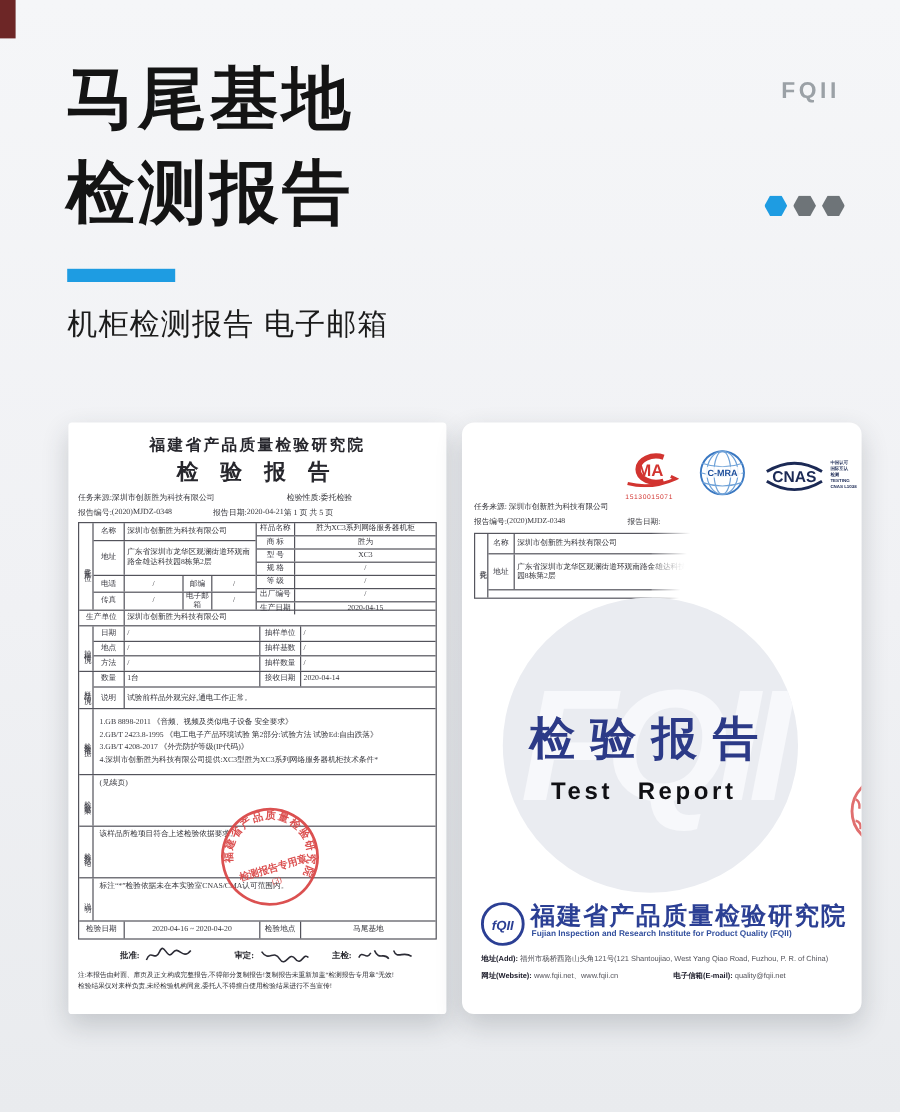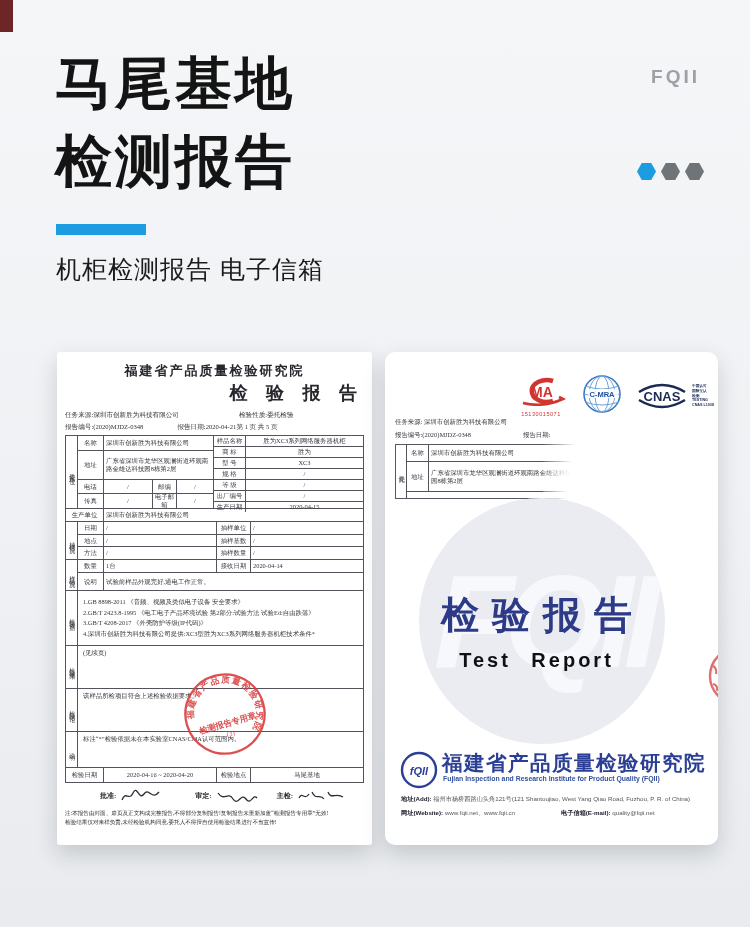--- a/index.html
+++ b/index.html
@@ -23,21 +23,21 @@
 
   
   .cert{position:absolute;top:352px;background:#fff;box-shadow:0 9px 22px rgba(40,50,60,.20);}
   .cert-left{left:57px;width:315px;height:493px;border-radius:3px;padding:10px 8px;
     font-family:"Liberation Serif",serif;color:#33343a;}
   .cert-right{left:385px;width:333px;height:493px;border-radius:10px;overflow:hidden;
     font-family:"Liberation Serif",serif;color:#33343a;}
 
   
   .lc-institute{text-align:center;font-size:13px;font-weight:bold;letter-spacing:2px;color:#26262c;}
-  .lc-title{text-align:right;font-size:18px;font-weight:bold;letter-spacing:7px;margin-top:1px;color:#26262c;}
+  .lc-title{text-align:center;font-size:18px;font-weight:bold;letter-spacing:7px;margin-top:1px;color:#26262c;}
   .lc-meta{display:flex;font-size:6.6px;color:#35353b;margin-top:6px;}
   .lc-meta .m2{margin-left:60px;}
   .lc-meta2{display:flex;font-size:6.6px;color:#35353b;margin:3px 0 3px;}
   .tbl{border:1.2px solid #53535b;font-size:6.4px;color:#35353b;line-height:1.25;}
   .trow{display:flex;border-bottom:1px solid #53535b;}
   .trow.last{border-bottom:none;}
   .vlab{width:12px;border-right:1px solid #53535b;display:flex;align-items:center;justify-content:center;
     writing-mode:vertical-lr;text-orientation:upright;letter-spacing:2px;font-size:6px;padding:2px 0;color:#3a3a42;}
   .lab{border-right:1px solid #53535b;display:flex;align-items:center;justify-content:center;
     text-align:center;padding:1px;color:#3a3a42;}
@@ -99,21 +99,21 @@
 <body>
 
 <div class="page">
   <div class="corner-mark"></div>
 
   <div class="hero-title">
     <div>马尾基地</div>
     <div>检测报告</div>
   </div>
   <div class="accent-bar"></div>
-  <div class="hero-subtitle">机柜检测报告 电子信箱</div>
+  <div class="hero-subtitle">机柜检测报告 电子邮箱</div>
   <div class="hero-tag">
     <div>FQII</div>
   </div>
   <div class="hexes">
     <span class="hex blue"></span>
     <span class="hex"></span>
     <span class="hex"></span>
   </div>
 
   <div class="cert cert-left">

